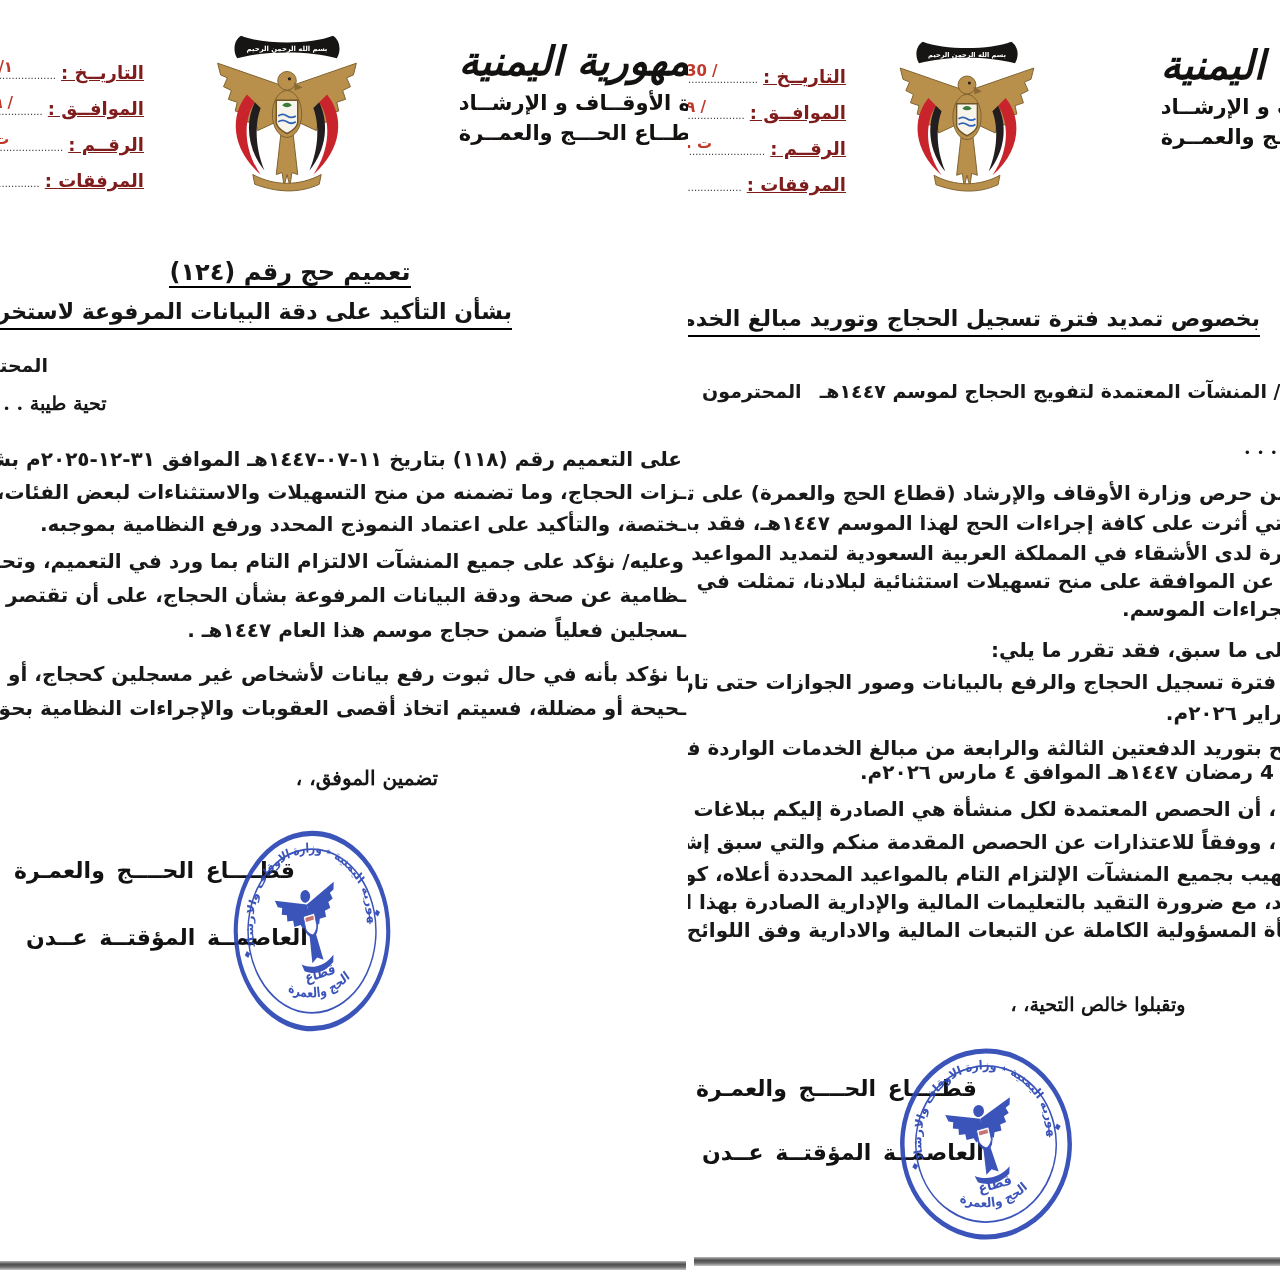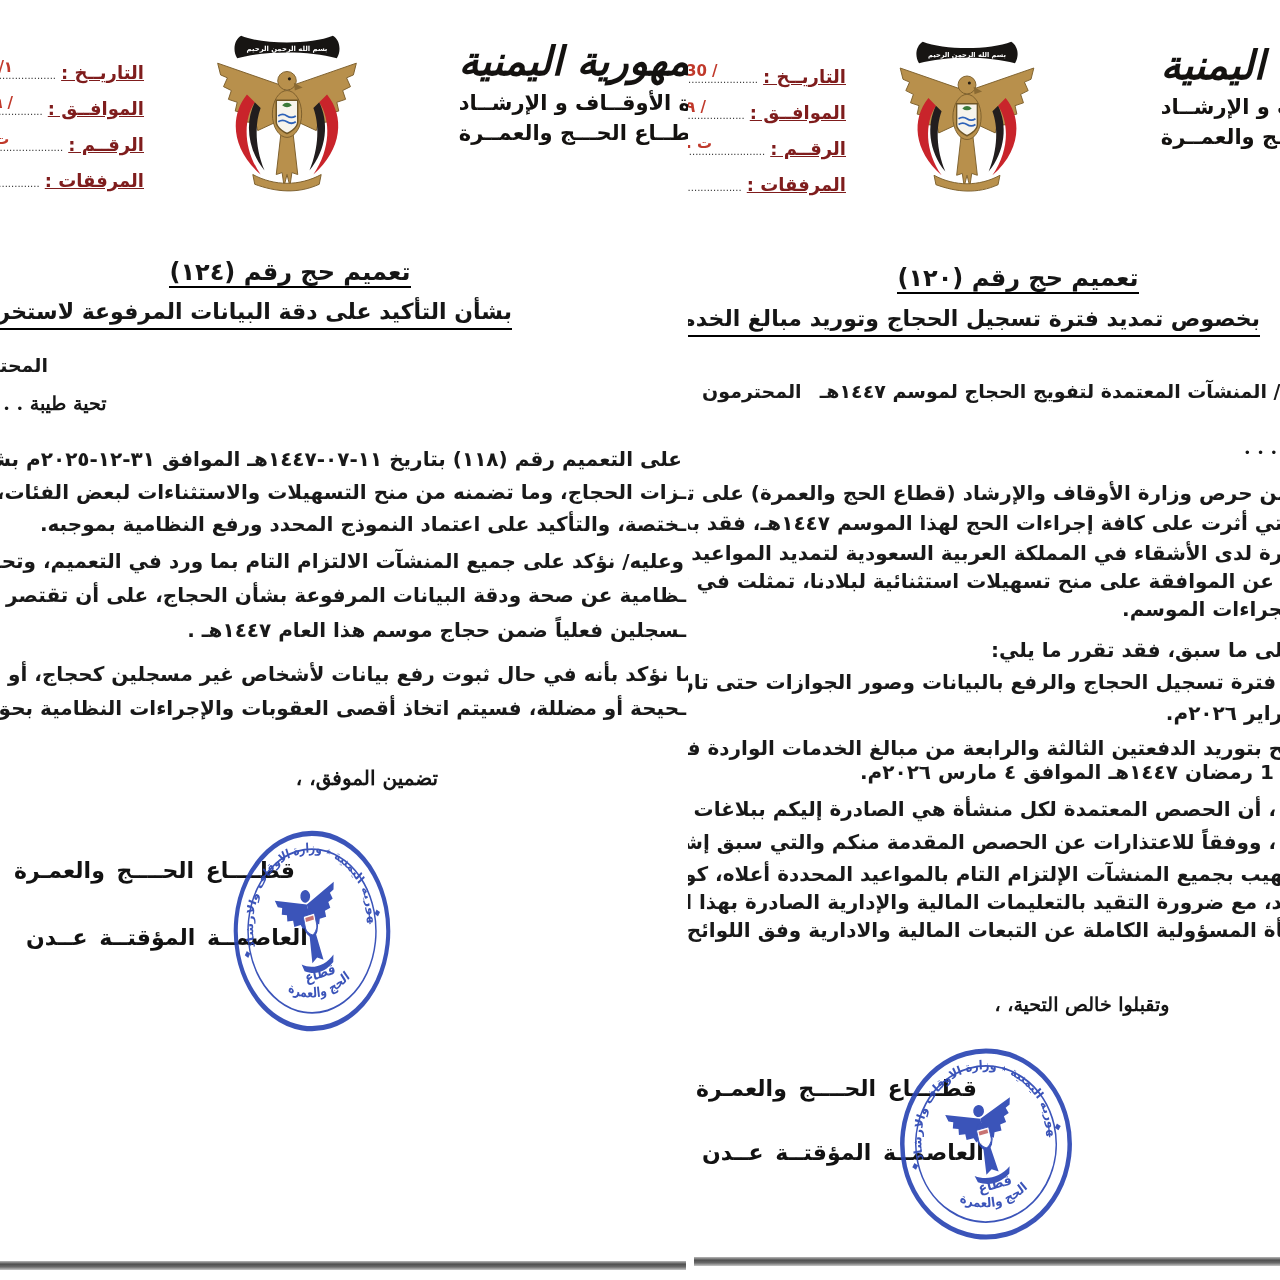--- a/index.html
+++ b/index.html
@@ -191,48 +191,45 @@
     <ellipse cx="85" cy="86" rx="15" ry="24" fill="#b8904c" stroke="#7c5f2c"></ellipse>
     <circle cx="85" cy="52" r="9.5" fill="#b8904c" stroke="#7c5f2c"></circle>
     <path d="M92,54 l9,5 -8,3 z" fill="#8a6a33"></path>
     <circle cx="87.5" cy="50" r="1.6" fill="#241d14"></circle>
     <path d="M74,72 h22 v22 c0,7 -11,12 -11,12 c0,0 -11,-5 -11,-12 Z" fill="#f7f4ec" stroke="#6f5627" stroke-width="1.5"></path>
     <path d="M76,88 q4.5,-3 9,0 t9,0 M76,94 q4.5,-3 9,0 t9,0" stroke="#2e62b8" stroke-width="1.8" fill="none"></path>
     <path d="M80,77 q5,-5 10,0 q-5,4 -10,0 Z" fill="#3c7a3a"></path>
     <path d="M50,148 C72,160 98,160 120,148 l-2,10 C96,168 74,166 52,158 Z" fill="#b8904c" stroke="#7c5f2c"></path>
   </svg>
 
-  <div class="doc-title" style="top:264px;left:70px;width:520px;">
-    <span>تعميم حج رقم (١٢٠)</span>
-  </div>
   <div class="doc-subject" style="top:306px;left:12px;width:560px;text-align:center;">
     <span>بخصوص تمديد فترة تسجيل الحجاج وتوريد مبالغ الخدمات</span>
   </div>
 
   <div class="ln" style="top:380px;right:-58px;font-size:19px;">الإخوة/ المنشآت المعتمدة لتفويج الحجاج لموسم ١٤٤٧هـ</div>
   <div class="ln" style="top:380px;left:14px;font-size:19px;">المحترمون</div>
   <div class="script" style="top:436px;left:556px;">تحية طيبة . . .</div>
 
   <div class="ln" style="top:481px;right:-10px;">من حرص وزارة الأوقاف والإرشاد (قطاع الحج والعمرة) على تيسير الإجرا</div>
   <div class="ln" style="top:511px;right:-10px;">ـتي أثرت على كافة إجراءات الحج لهذا الموسم ١٤٤٧هـ، فقد بذلت قيادة الو</div>
   <div class="ln" style="top:541px;right:-10px;">ـرة لدى الأشقاء في المملكة العربية السعودية لتمديد المواعيد المحددة في الـ</div>
   <div class="ln" style="top:569px;right:6px;">عن الموافقة على منح تسهيلات استثنائية لبلادنا، تمثلت في تمديد المهلة الزمنـ</div>
   <div class="ln" style="top:597px;right:-10px;">ـجراءات الموسم.</div>
   <div class="ln" style="top:638px;right:-10px;">ـلى ما سبق، فقد تقرر ما يلي:</div>
   <div class="ln" style="top:670px;right:-10px;">ـ فترة تسجيل الحجاج والرفع بالبيانات وصور الجوازات حتى تاريخ ١٠ رمضان ٤٧</div>
   <div class="ln" style="top:701px;right:-10px;">ـراير ٢٠٢٦م.</div>
   <div class="ln" style="top:736px;right:-10px;">ـح بتوريد الدفعتين الثالثة والرابعة من مبالغ الخدمات الواردة في التعميم رقم</div>
-  <div class="ln" style="top:760px;right:6px;">1 رمضان ١٤٤٧هـ الموافق ٤ مارس ٢٠٢٦م.</div>
+  <div class="ln" style="top:760px;right:6px;">4 رمضان ١٤٤٧هـ الموافق ٤ مارس ٢٠٢٦م.</div>
   <div class="ln" style="top:797px;right:4px;">، أن الحصص المعتمدة لكل منشأة هي الصادرة إليكم ببلاغات رسمية</div>
   <div class="ln" style="top:830px;right:4px;">، ووفقاً للاعتذارات عن الحصص المقدمة منكم والتي سبق إشعارنا بها واعتماده</div>
   <div class="ln" style="top:862px;right:-10px;">ـهيب بجميع المنشآت الإلتزام التام بالمواعيد المحددة أعلاه، كونها مواعيد</div>
   <div class="ln" style="top:890px;right:-10px;">ـد، مع ضرورة التقيد بالتعليمات المالية والإدارية الصادرة بهذا الخصوص، وفي حـ</div>
   <div class="ln" style="top:918px;right:-10px;">ـأة المسؤولية الكاملة عن التبعات المالية والادارية وفق اللوائح والتعليمات المنـ</div>
 
-  <div class="script" style="top:993px;left:304px;width:180px;">وتقبلوا خالص التحية، ،</div>
+  <div class="script" style="top:993px;left:320px;width:180px;">وتقبلوا خالص التحية، ،</div>
 
   <div class="sig" style="top:1076px;left:8px;">قطــــاع الحــــج والعمـرة</div>
   <div class="sig" style="top:1140px;left:14px;">العاصمــة المؤقتــة عــدن</div>
 
   <svg class="stamp" style="left:208px;top:1044px;width:180px;height:200px;" viewBox="0 0 200 200" preserveAspectRatio="none">
     <g transform="rotate(-14 100 100)">
       <circle cx="100" cy="100" r="93" fill="none" stroke="#2b46b4" stroke-width="5"></circle>
       <circle cx="100" cy="100" r="78" fill="none" stroke="#2b46b4" stroke-width="1.8"></circle>
       <defs>
         <path id="arcT2" d="M 30,108 A 71,71 0 1 1 170,108"></path>

